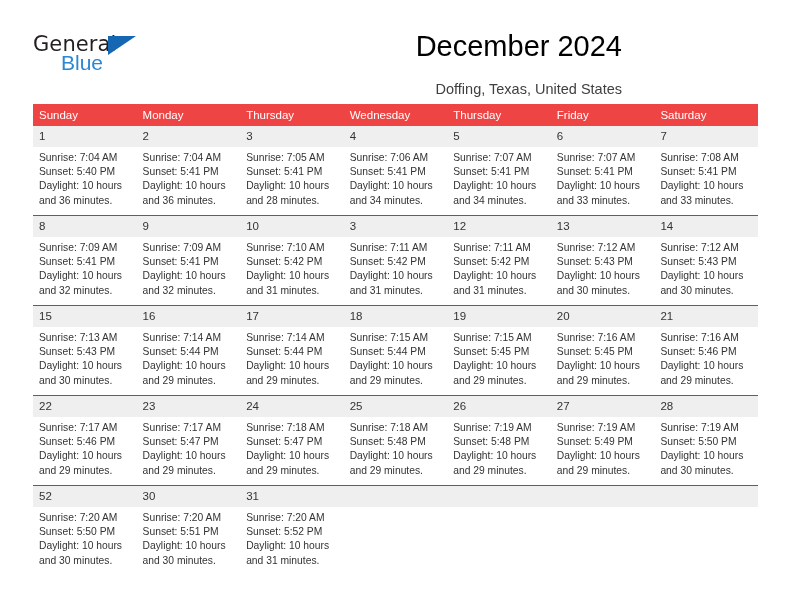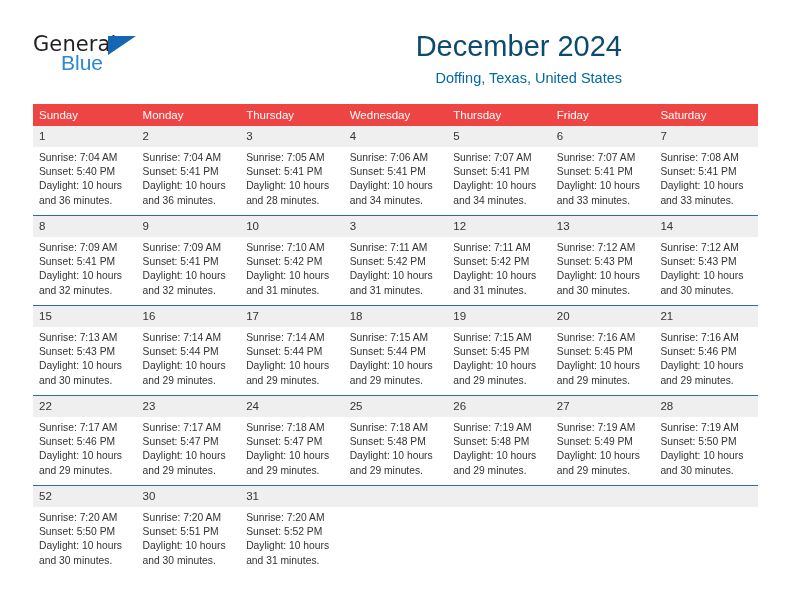--- a/index.html
+++ b/index.html
@@ -66,31 +66,31 @@
   }
   .title-block {
     position: absolute;
     right: 0;
     top: 0;
     text-align: right;
   }
   .cal-title {
     font-size: 29px;
     font-weight: 400;
-    color: #0c4a6e;
+    color: #000000;
     line-height: 36px;
     white-space: nowrap;
     font-family: "Liberation Sans", sans-serif;
   }
   .cal-subtitle {
     font-size: 14.5px;
     font-weight: 400;
-    color: #0369a1;
+    color: #404040;
     line-height: 22px;
-    margin-top: 3px;
+    margin-top: 14px;
     white-space: nowrap;
     font-family: "Liberation Sans", sans-serif;
   }
 
   
   .calendar {
     position: absolute;
     left: 33px;
     top: 104px;
     width: 725px;

